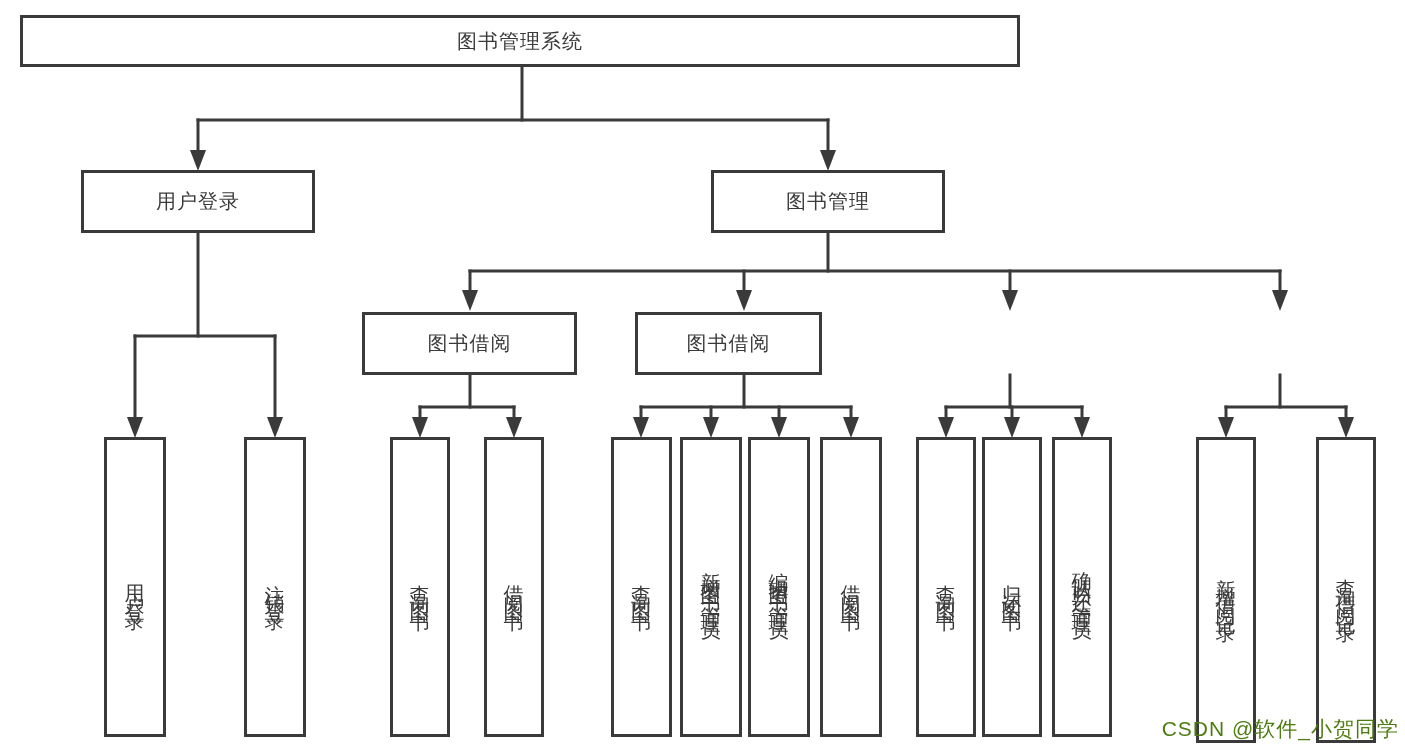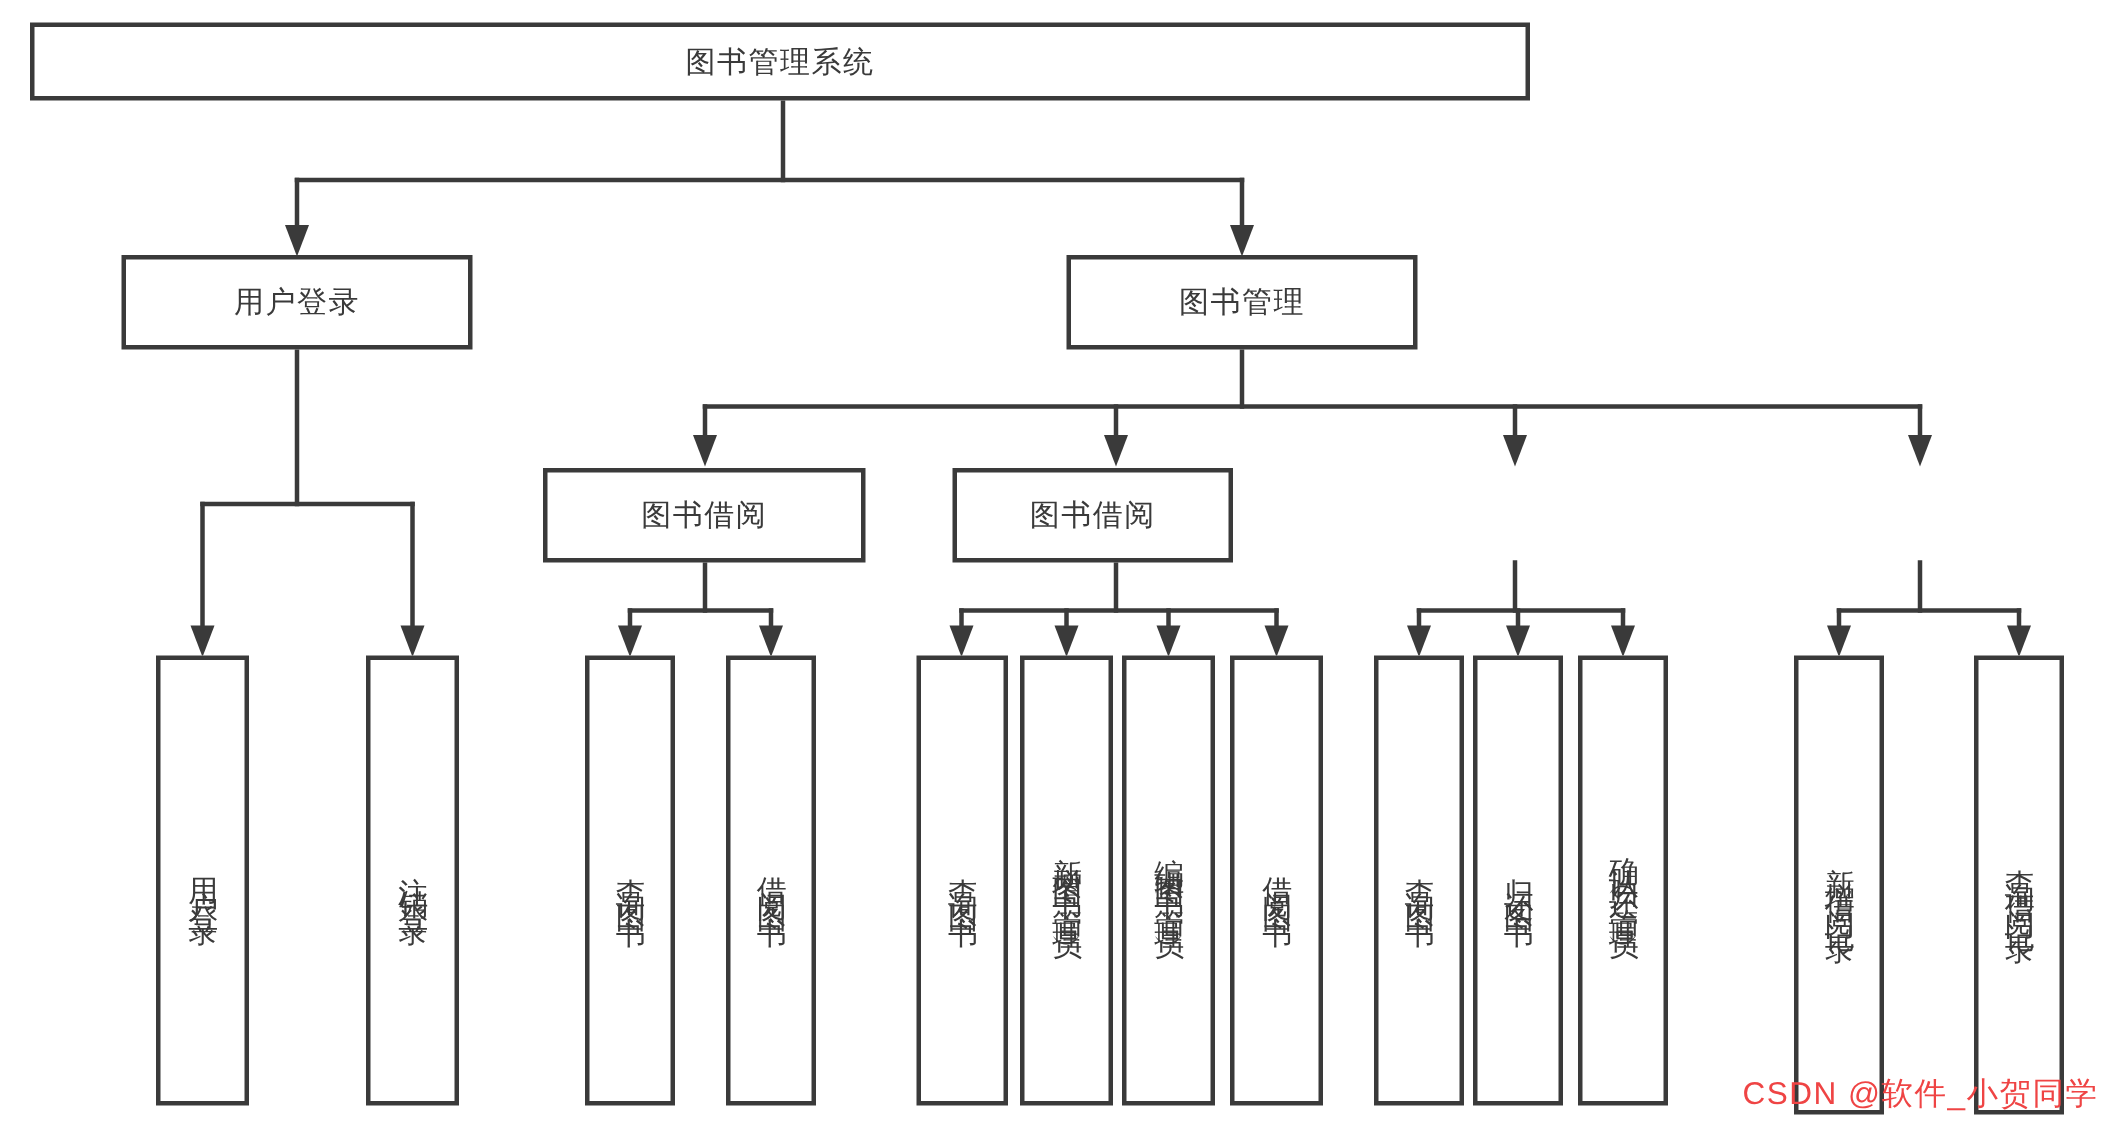--- a/index.html
+++ b/index.html
@@ -30,21 +30,21 @@
     text-orientation:mixed;
     letter-spacing:9px;
     line-height:1;
     white-space:nowrap;
   }
   .vleaf.tight .vlabel{letter-spacing:7px;}
   #watermark{
     position:absolute;
     right:6px;bottom:4px;
     font-size:21px;
-    color:#ef4444;
+    color:#4d7c0f;
     letter-spacing:1px;
     z-index:3;
   }
   .wire{stroke:#3a3a3a;stroke-width:3;stroke-linecap:square;}
   .arrow{fill:#3a3a3a;}
 </style>
 </head>
 <body>
 
 <div id="canvas">

